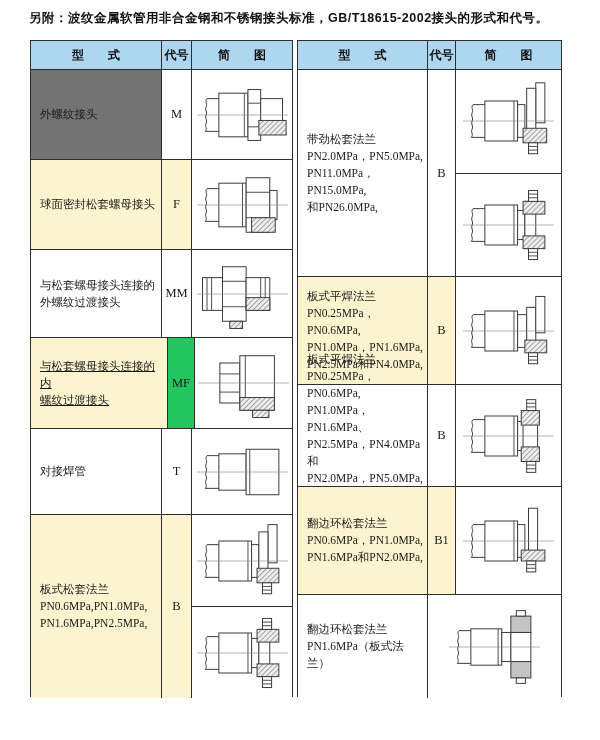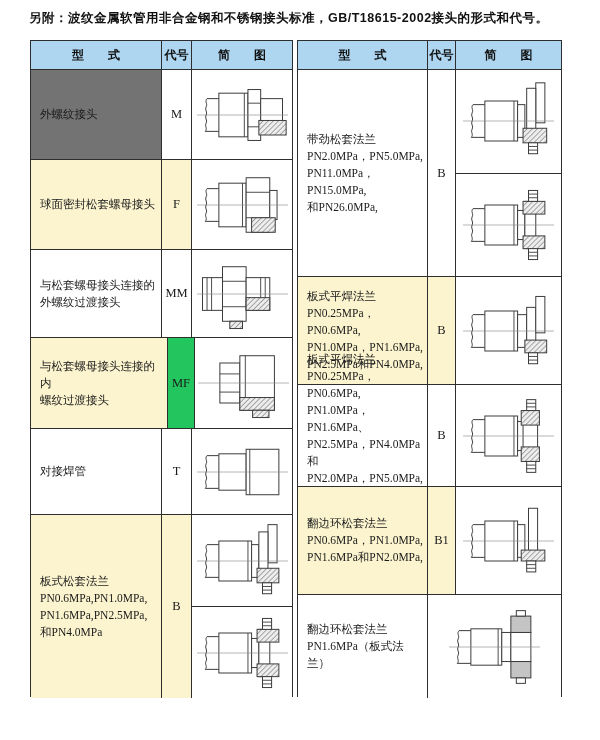--- a/index.html
+++ b/index.html
@@ -127,21 +127,21 @@
               <line x1="72" y1="26" x2="72" y2="62" stroke="#3c3c3c" stroke-width="1"></line>
               <line x1="77" y1="26" x2="77" y2="62" stroke="#3c3c3c" stroke-width="1"></line>
               <rect x="56" y="48" width="26" height="14" fill="url(#hp2)" stroke="#3c3c3c" stroke-width="1.1"></rect>
               <rect x="38" y="74" width="14" height="8" fill="url(#hp2)" stroke="#3c3c3c" stroke-width="1.1"></rect>
               <line x1="2" y1="44" x2="102" y2="44" stroke="#888" stroke-width="0.7"></line>
             </svg>
           </div>
         </div>
       </div>
       <div class="row" style="height: 91px;">
-        <div class="cell cell-type" style="width: 151px; background: rgb(251, 244, 207);">
+        <div class="cell cell-type" style="width: 151px; background: rgb(251, 244, 207); text-decoration: underline;">
           <div>与松套螺母接头连接的内</div>
           <div>螺纹过渡接头</div>
         </div>
         <div class="cell cell-code" style="width: 30px; background: #22c55e;">
           <span>MF</span>
         </div>
         <div class="cell cell-diag" style="flex: 1 1 0%;">
           <div class="subdiag">
             <svg class="fit-svg" viewBox="0 0 104 88" xmlns="http://www.w3.org/2000/svg">
               <defs>
@@ -185,21 +185,20 @@
               <line x1="2" y1="44" x2="102" y2="44" stroke="#888" stroke-width="0.7"></line>
             </svg>
           </div>
         </div>
       </div>
       <div class="row" style="height: 183px;">
         <div class="cell cell-type" style="width: 131px; background: rgb(251, 244, 207);">
           <div>板式松套法兰</div>
           <div>PN0.6MPa,PN1.0MPa,</div>
           <div>PN1.6MPa,PN2.5MPa,</div>
-          <div>和PN4.0MPa</div>
         </div>
         <div class="cell cell-code" style="width: 30px; background: rgb(251, 244, 207);">
           <span>B</span>
         </div>
         <div class="cell cell-diag" style="flex: 1 1 0%;">
           <div class="subdiag">
             <svg class="fit-svg" viewBox="0 0 104 88" xmlns="http://www.w3.org/2000/svg">
               <defs>
                 <pattern id="hp5" patternUnits="userSpaceOnUse" width="4" height="4" patternTransform="rotate(45)">
                   <rect width="4" height="4" fill="#ededed"></rect>

